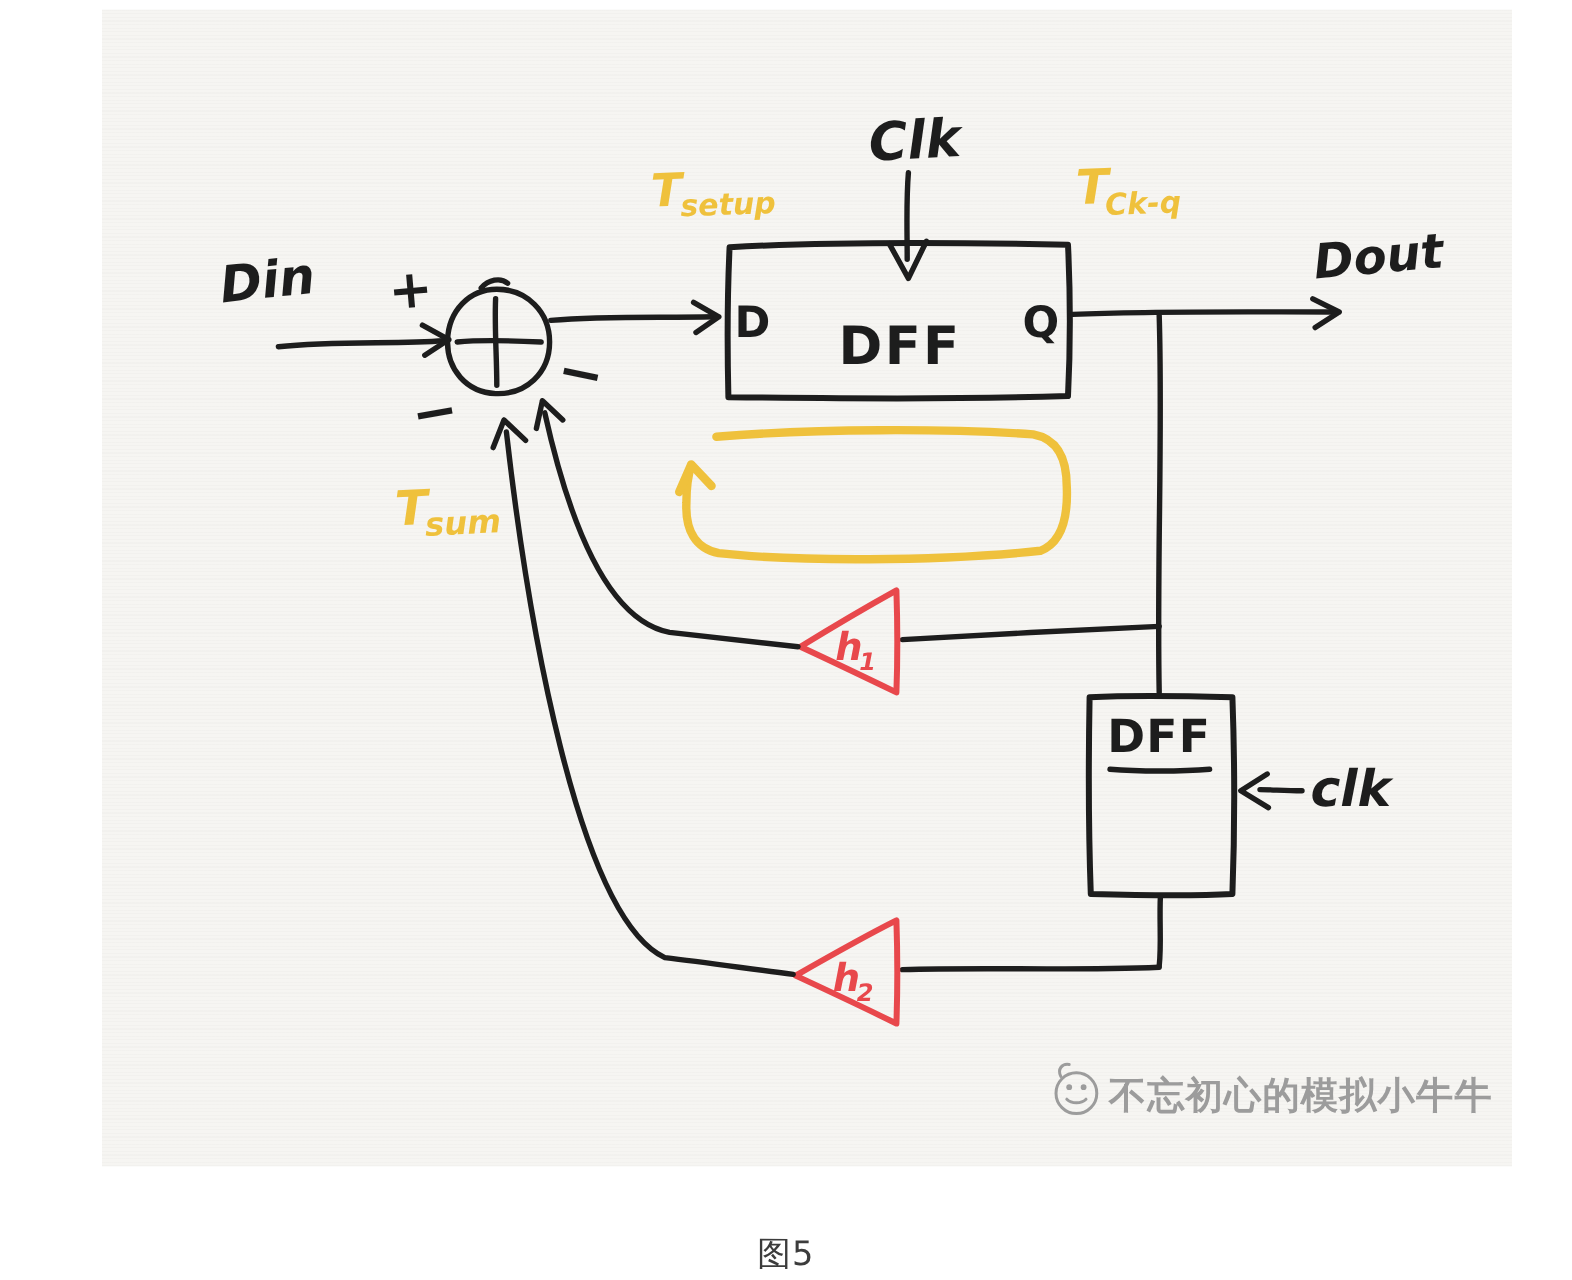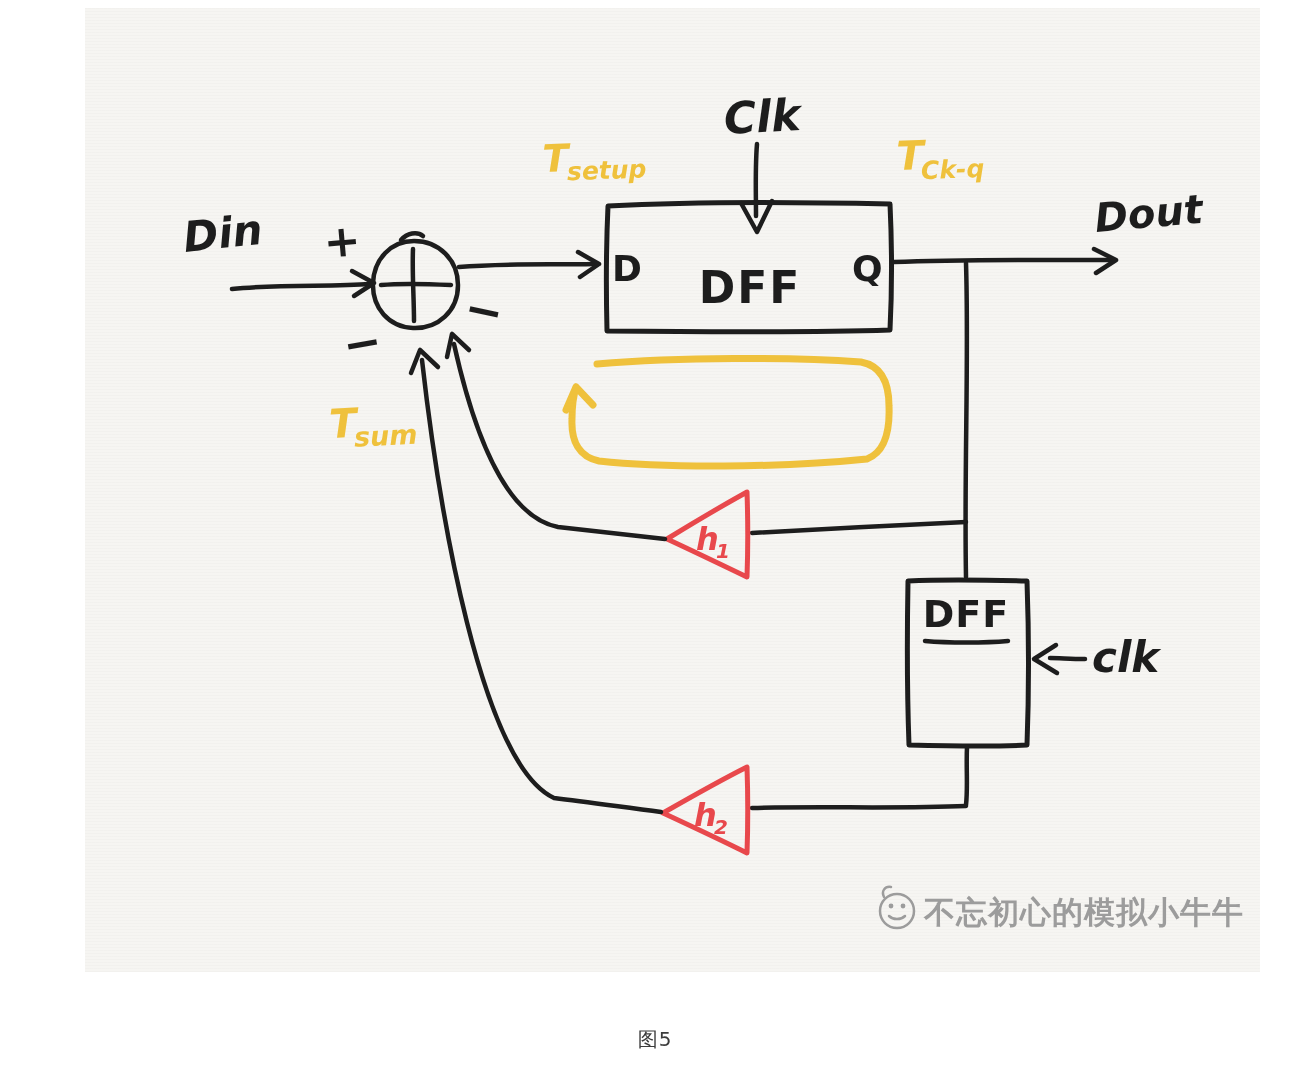--- a/index.html
+++ b/index.html
@@ -8,21 +8,21 @@
     font-family:"DejaVu Sans", sans-serif;
   }
   .paper{
     position:absolute;left:85px;top:8px;width:1175px;height:964px;
     background-color:#f6f5f2;
     background-image:repeating-linear-gradient(0deg, rgba(0,0,0,0.015) 0 1px, transparent 1px 3px);
   }
   .paper svg{display:block;width:1175px;height:964px;}
   .caption{
     position:absolute;left:0;right:0;top:1026px;text-align:center;
-    font-size:20px;color:#3c3c3c;letter-spacing:1px;
+    font-size:28px;color:#3c3c3c;letter-spacing:1px;
     font-family:"DejaVu Sans", sans-serif;
   }
   
   .ink{stroke:#1d1d1d;fill:none;stroke-width:4.5;stroke-linecap:round;stroke-linejoin:round;}
   .ink-box{stroke:#1d1d1d;fill:none;stroke-width:5;stroke-linecap:round;stroke-linejoin:round;}
   .red-stroke{stroke:#e8484c;fill:none;stroke-width:5;stroke-linecap:round;stroke-linejoin:round;}
   .yellow-stroke{stroke:#efc13c;fill:none;stroke-width:7;stroke-linecap:round;stroke-linejoin:round;}
   .gray-stroke{stroke:#9c9c9c;fill:none;stroke-width:2.5;stroke-linecap:round;stroke-linejoin:round;}
   
   .t-ink{fill:#1d1d1d;font-family:"DejaVu Sans", sans-serif;font-weight:bold;font-style:italic;}

